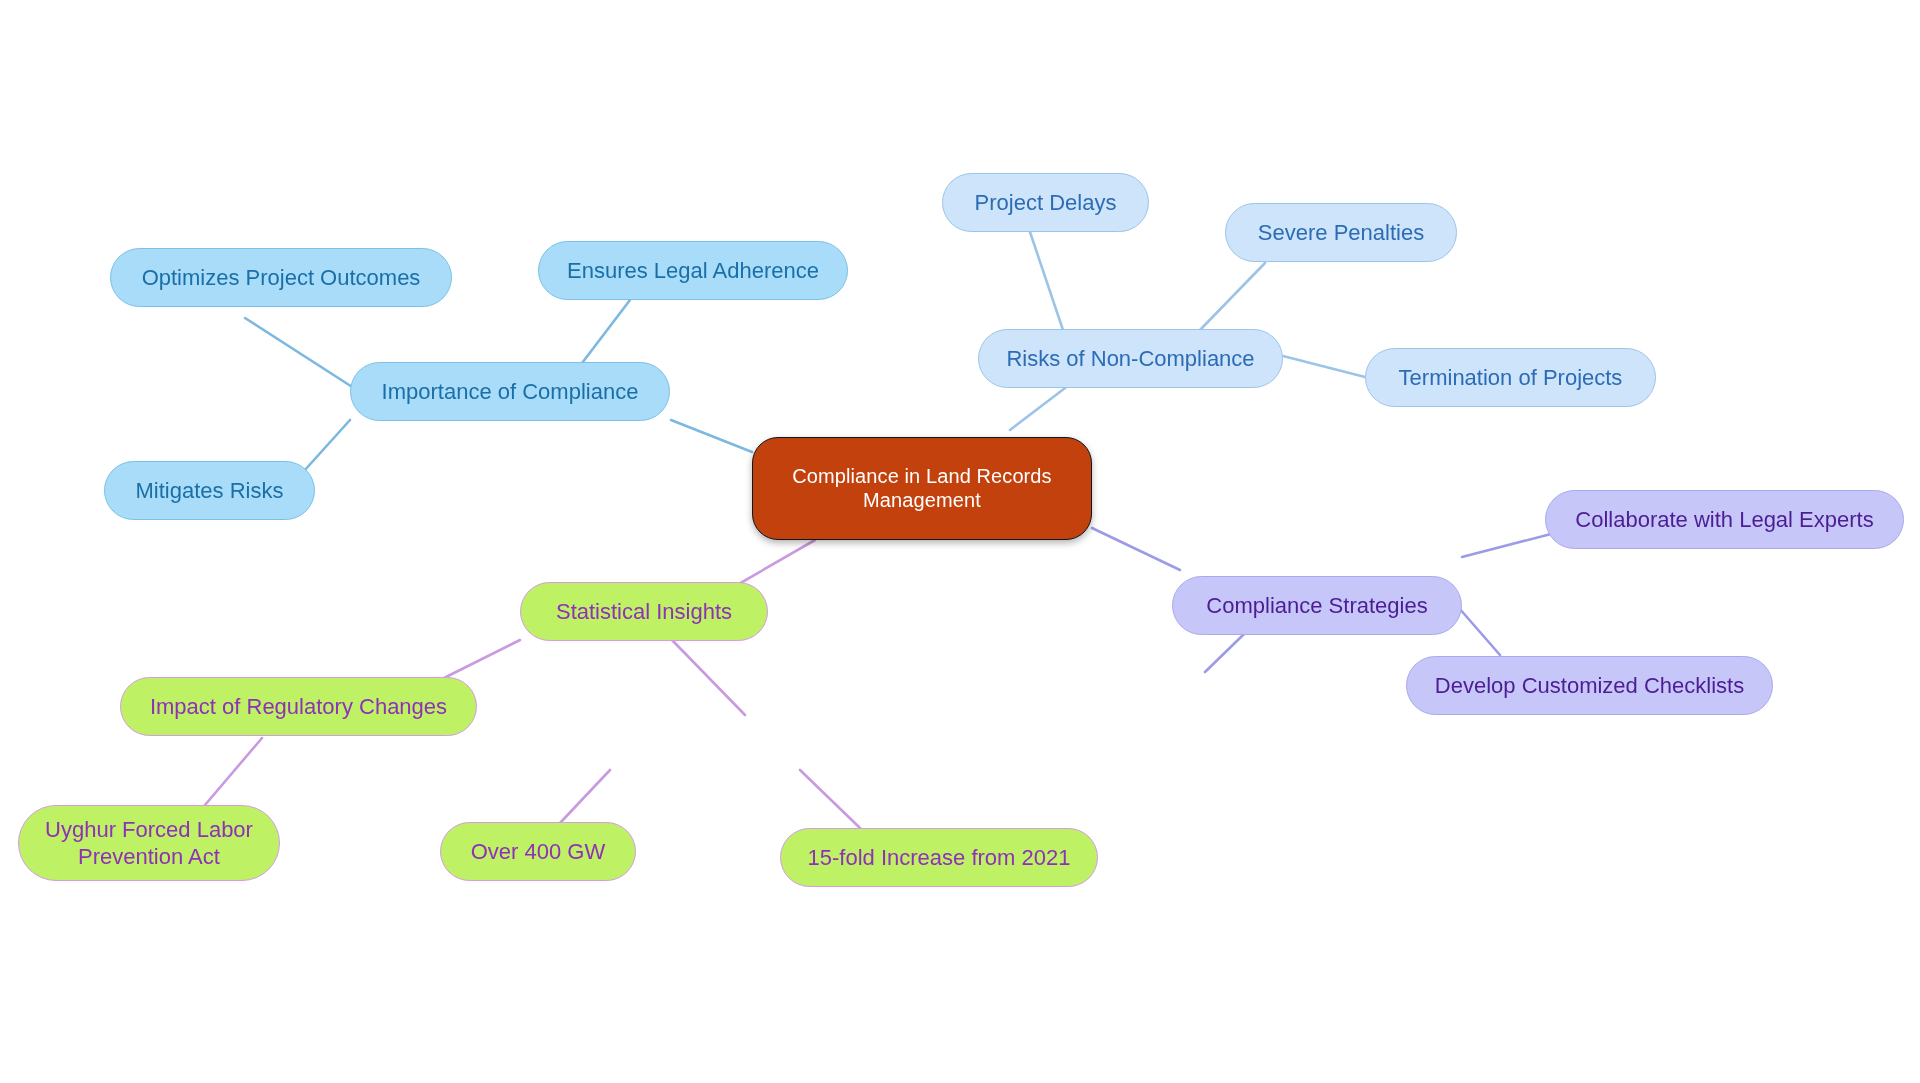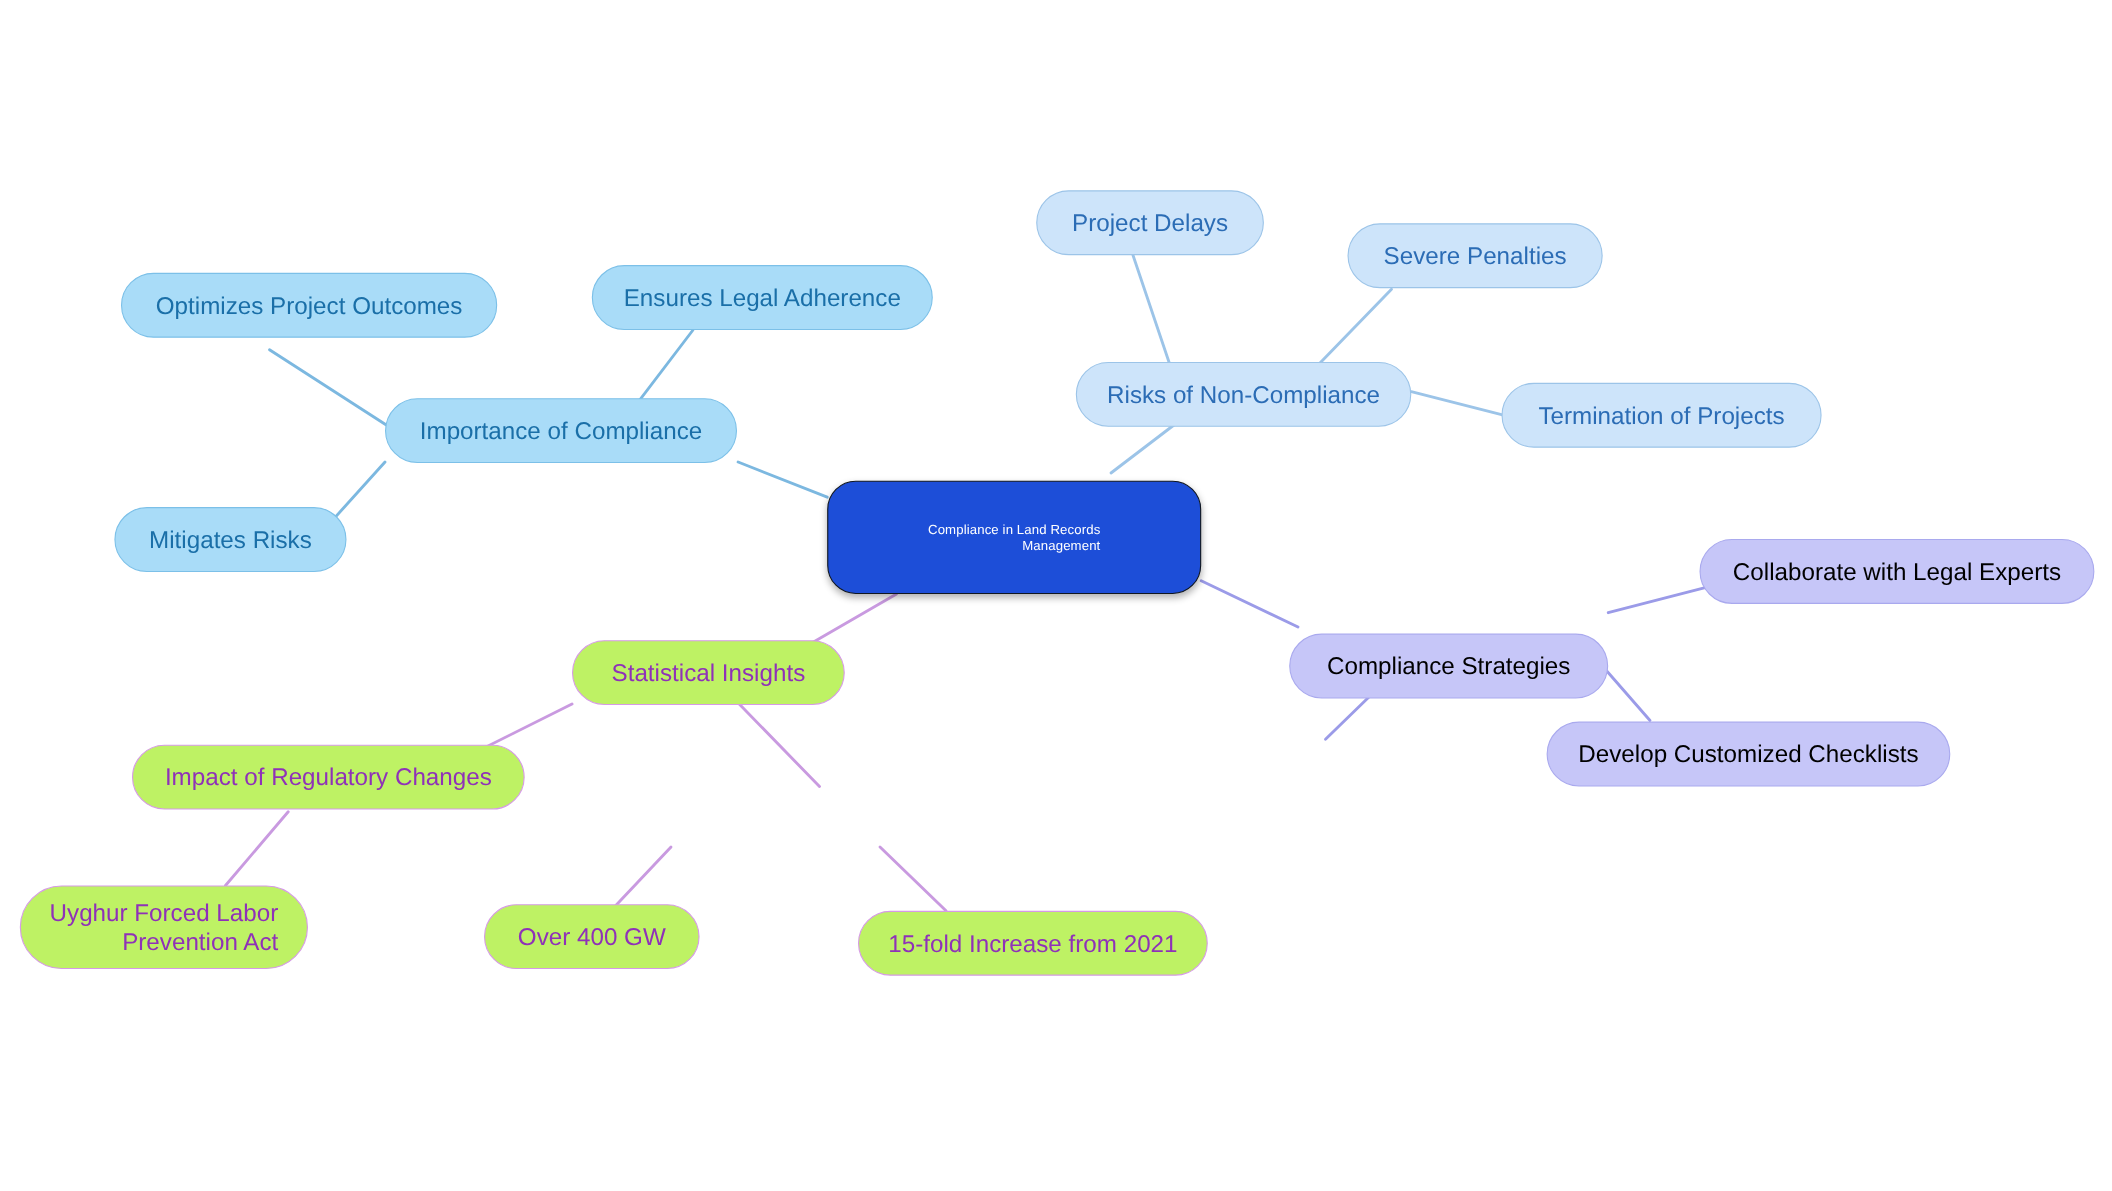--- a/index.html
+++ b/index.html
@@ -26,35 +26,35 @@
     width: 1920px;
     height: 1083px;
     pointer-events: none;
   }
   .node {
     position: absolute;
     box-sizing: border-box;
     display: flex;
     align-items: center;
     justify-content: center;
-    text-align: right;
+    text-align: center;
     border-radius: 999px;
     border-style: solid;
     border-width: 1.6px;
     line-height: 1.18;
     white-space: pre-line;
     padding: 0 14px;
   }
 
   
   .node.root {
-    background: #1d4ed8;
+    background: #c2410c;
     border-color: #0f1620;
     color: #ffffff;
-    font-size: 12px;
+    font-size: 20px;
     border-radius: 26px;
     box-shadow: 0 3px 7px rgba(0,0,0,0.30);
     letter-spacing: 0.1px;
   }
 
   
   .node.blueA {
     background: #a9dcf8;
     border-color: #7cc0e8;
     color: #1a6fa8;
@@ -64,21 +64,21 @@
   .node.blueB {
     background: #cde4fa;
     border-color: #9cc4e8;
     color: #2b6cb5;
     font-size: 22px;
   }
   
   .node.purple {
     background: #c6c6f8;
     border-color: #a9a9ee;
-    color: #000000;
+    color: #4c1d95;
     font-size: 22px;
   }
   
   .node.orchid {
     background: #bef264;
     border-color: #d69ae6;
     color: #8f31b8;
     font-size: 22px;
   }
   .node.two-line { line-height: 1.24; }

